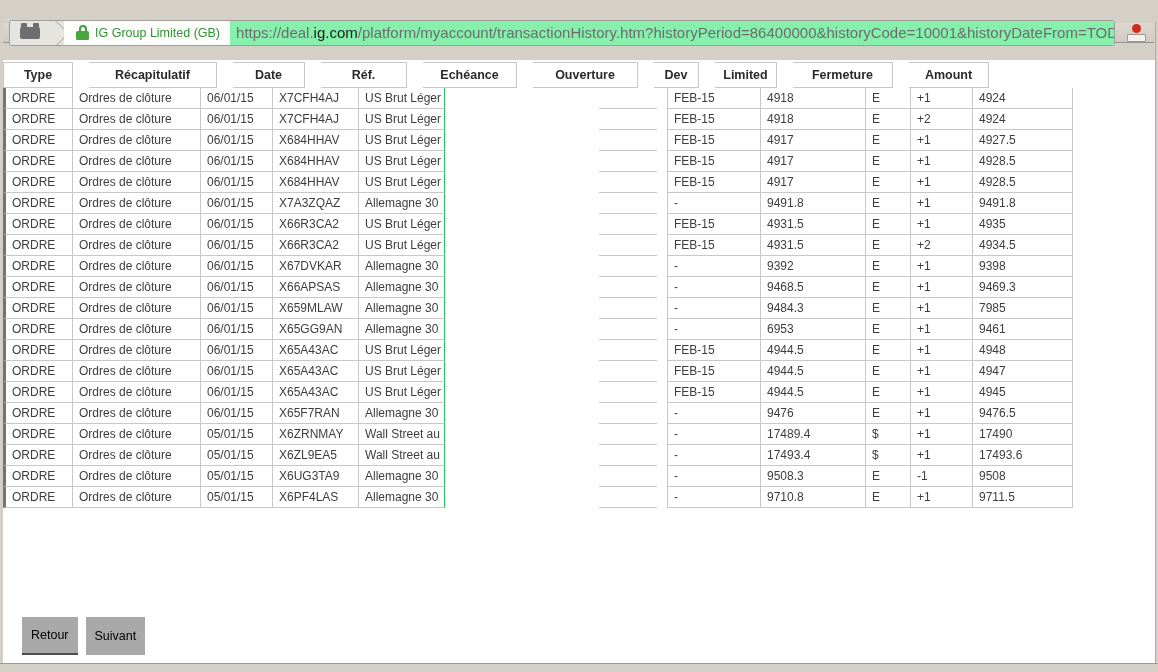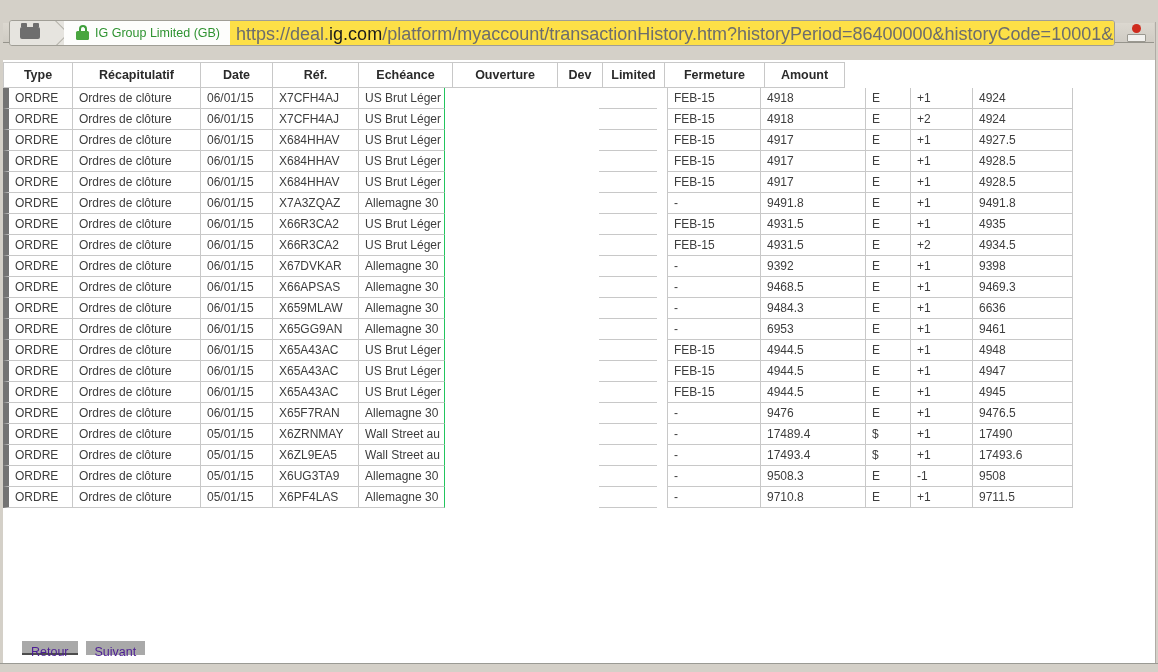--- a/index.html
+++ b/index.html
@@ -39,52 +39,52 @@
   .briefcase:after  { content:""; position:absolute; top:-4px; right:1px; width:6px; height:4px; background:#6e6e6e; border-radius:1px 1px 0 0; }
   .crumb-arrow { width:14px; background:#e6e4df; position:relative; flex:none; }
   .crumb-arrow:before { content:""; position:absolute; top:3px; left:-4px; width:18px; height:18px;
     background:#e6e4df; border-top:1px solid #b4b2aa; border-right:1px solid #b4b2aa; transform:rotate(45deg); }
   .identity { background:#fdfdfc; display:flex; align-items:center; padding:0 10px 0 12px; flex:none;
     position:relative; z-index:1; }
   .lock { width:13px; height:15px; position:relative; margin-right:6px; flex:none; }
   .lock .shackle { position:absolute; top:0; left:2.5px; width:8px; height:8px; border:2px solid #3f9f3c; border-bottom:none; border-radius:5px 5px 0 0; }
   .lock .lockbody { position:absolute; bottom:0; left:0; width:13px; height:9px; background:#49a53f; border-radius:1.5px; }
   .identity-label { color:#2f9331; font-size:12.5px; white-space:nowrap; }
-  .url-text { flex:1; display:flex; align-items:flex-end; padding:0 6px; font-size:18px;
-    white-space:nowrap; overflow:hidden; background:#fde047; color:#6d6d6d; }
+  .url-text { flex:1; display:flex; align-items:center; padding:0 6px; font-size:15px;
+    white-space:nowrap; overflow:hidden; background:#86efac; color:#6d6d6d; }
   .url-text .domain { color:#1c1c1c; }
   .person-ind { margin-left:12px; width:20px; height:18px; position:relative; flex:none; }
   .person-ind .head { position:absolute; top:0; left:5px; width:9px; height:9px; background:#cf2b1d; border-radius:50%; }
   .person-ind .body { position:absolute; bottom:0; left:0; width:19px; height:8px; background:#f2f1ee; border:1px solid #9a9890; border-radius:1px; }
 
   
   .content { position:absolute; top:60px; left:3px; width:1152px; height:603px; background:#ffffff; }
 
   .htable { margin-top:2px; font-size:12px; color:#3d3d3d; }
-  .hrow { display:flex; height:26px; }
+  .hrow { display:flex; height:26px;gap:16px; }
   .hcell { border:1px solid #c8c8c8; border-left:none; font-weight:bold; color:#2a2a2a;
     text-align:center; line-height:24px; font-size:12.5px; white-space:nowrap; overflow:hidden; }
   .hcell.first { border-left:1px solid #c8c8c8; }
   .brow { display:flex; height:21px; }
   .bcell { border-bottom:1px solid #c8c8c8; border-right:1px solid #c8c8c8;
     padding-left:6px; line-height:20px; white-space:nowrap; overflow:hidden; }
   .w-type{width:70px;} .w-recap{width:128px;} .w-date{width:72px;} .w-ref{width:86px;}
   .w-desc{width:308px;} .w-ech{width:94px;} .w-ouv{width:105px;} .w-dev{width:45px;}
   .w-taille{width:62px;} .w-ferm{width:100px;} .w-amount{width:80px;}
-  .bcell.c-type { border-left:6px solid #737373; }
+  .bcell.c-type { border-left:3px solid #737373; }
   .c-descwrap { width:308px; display:flex; border:none; padding:0; }
   .desc-box { width:86px; border-right:1px solid #22c55e; border-bottom:1px solid #c8c8c8;
     padding-left:6px; line-height:20px; white-space:nowrap; overflow:hidden; }
   .desc-mini { width:58px; margin-left:auto; margin-right:10px; border-bottom:1px solid #c8c8c8; }
   .c-ech { border-left:1px solid #c8c8c8; }
   .c-amount { border:none; }
 
   
   .pager { position:absolute; left:19px; bottom:8px; display:flex; }
-  .pbtn { height:14px; padding:0 9px; background:#a9a9a9; color:#4c1d95; font-size:12.5px;
+  .pbtn { height:38px; padding:0 9px; background:#a9a9a9; color:#000000; font-size:12.5px;
     line-height:23px; border:none; font-family:"Liberation Sans", sans-serif; cursor:pointer; }
   .pbtn.back { border-bottom:2px solid #4d4d4d; margin-right:8px; }
 
   
   .frame-bottom { position:absolute; left:0; bottom:0; width:1158px; height:9px; background:#d4d0c8; border-top:1px solid #9a9a94; }
   .frame-left { position:absolute; left:0; top:22px; width:3px; height:650px; background:#d4d0c8; }
   .frame-right { position:absolute; right:0; top:22px; width:3px; height:650px; background:#d4d0c8; border-left:1px solid #b0aca6; }
 </style>
 </head>
 <body>
@@ -298,21 +298,21 @@
             <div class="bcell w-date">06/01/15</div>
             <div class="bcell w-ref">X659MLAW</div>
             <div class="c-descwrap">
               <div class="desc-box">Allemagne 30</div>
               <div class="desc-mini"></div>
             </div>
             <div class="bcell c-ech w-ech">-</div>
             <div class="bcell w-ouv">9484.3</div>
             <div class="bcell w-dev">E</div>
             <div class="bcell w-taille">+1</div>
-            <div class="bcell w-ferm">6636</div>
+            <div class="bcell w-ferm">7985</div>
             <div class="bcell c-amount w-amount"></div>
           </div>
           <div class="brow">
             <div class="bcell c-type w-type">ORDRE</div>
             <div class="bcell w-recap">Ordres de clôture</div>
             <div class="bcell w-date">06/01/15</div>
             <div class="bcell w-ref">X65GG9AN</div>
             <div class="c-descwrap">
               <div class="desc-box">Allemagne 30</div>
               <div class="desc-mini"></div>

